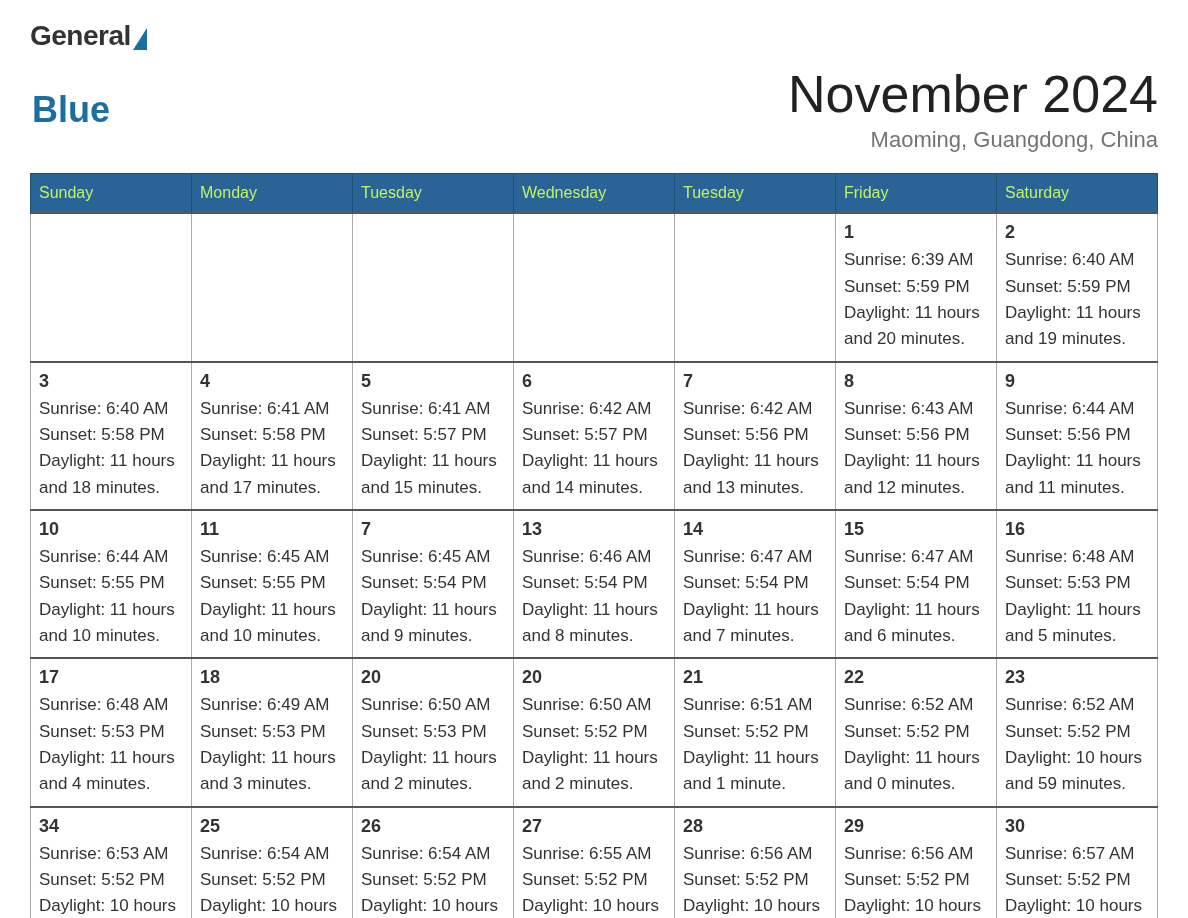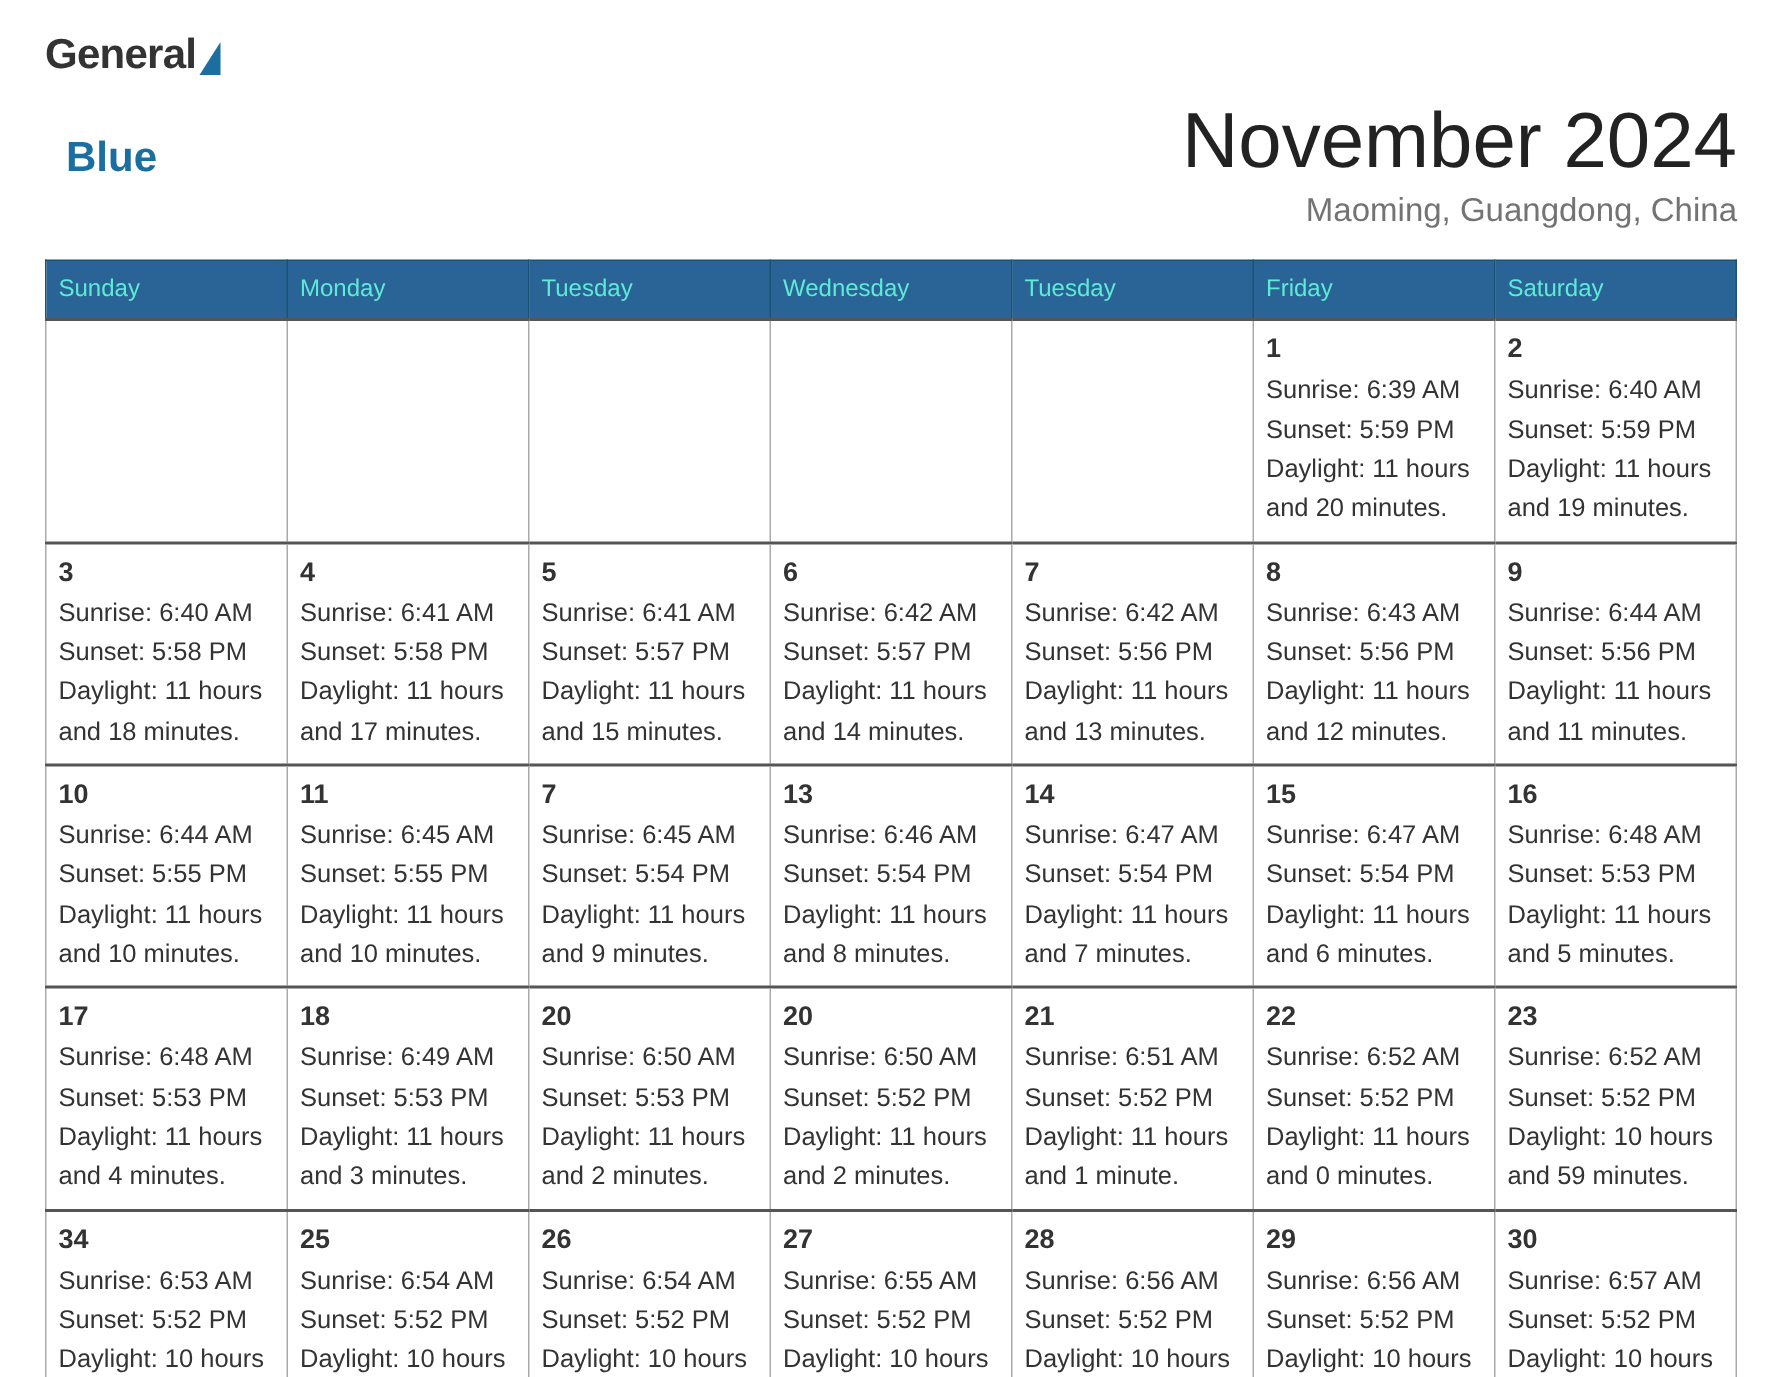--- a/index.html
+++ b/index.html
@@ -42,24 +42,24 @@
       width: 0;
       height: 0;
       border-left: 14px solid transparent;
       border-right: 0px solid transparent;
       border-bottom: 22px solid #1a6ea0;
       margin-left: 2px;
       margin-top: 5px;
     }
 
     .logo-blue {
-      font-size: 28px;
+      font-size: 36px;
       font-weight: bold;
       color: #1a6ea0;
-      margin-left: 14px;
+      margin-left: 2px;
     }
 
     .title-section {
       text-align: right;
     }
 
     .month-title {
       font-size: 52px;
       font-weight: normal;
       color: #222;
@@ -74,21 +74,21 @@
     }
 
     .calendar-table {
       width: 100%;
       border-collapse: collapse;
       border: 1px solid #999;
     }
 
     .calendar-table th {
       background-color: #2a6496;
-      color: #5eead4;
+      color: #bef264;
       padding: 10px 8px;
       font-size: 16px;
       font-weight: normal;
       text-align: left;
       border: 1px solid #1a5276;
     }
 
     .calendar-table td {
       width: calc(100% / 7);
       vertical-align: top;

